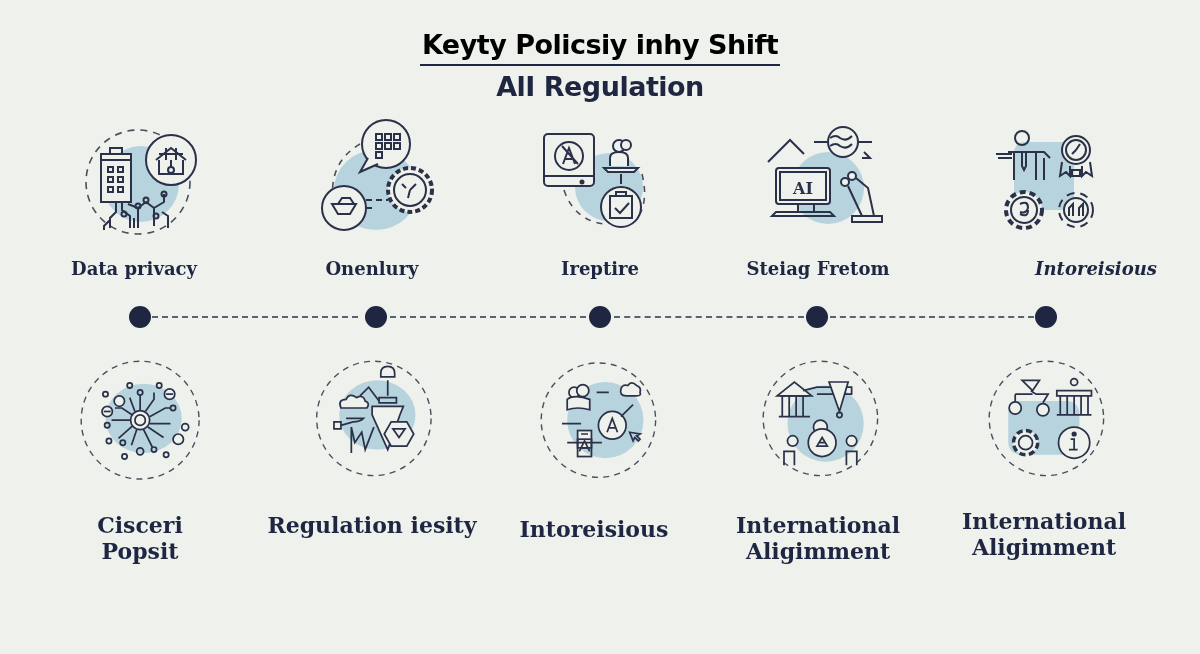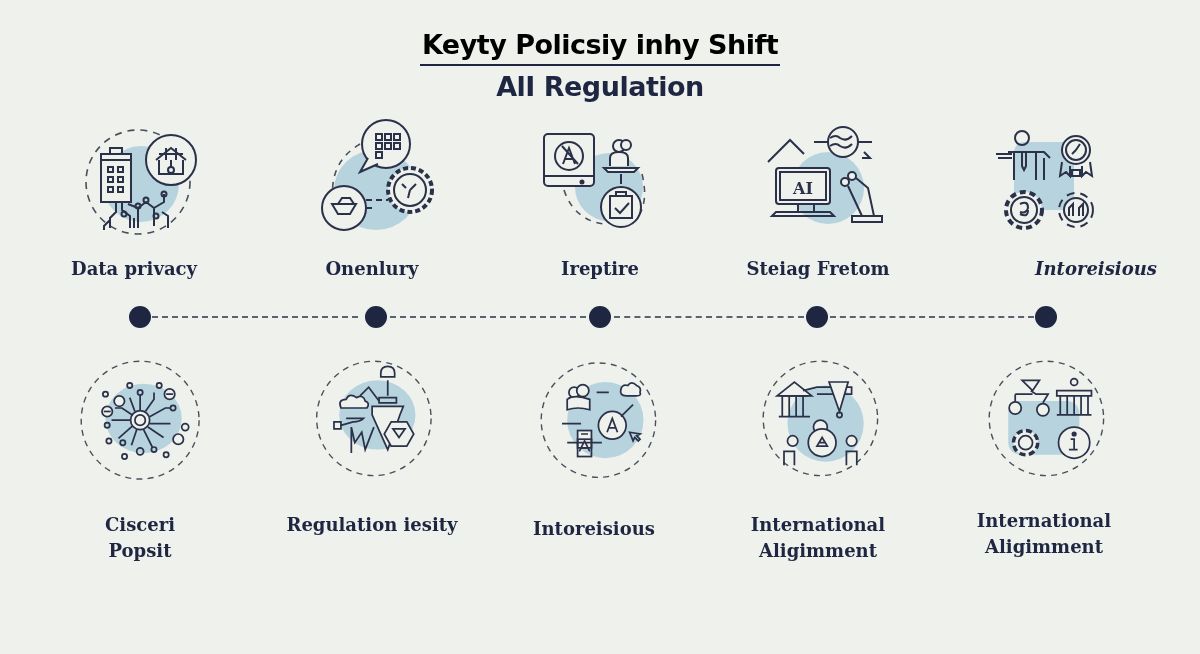--- a/index.html
+++ b/index.html
@@ -26,21 +26,21 @@
     color:#1e2642; margin-top:4px; line-height:34px;
   }
   .icon-box { position:absolute; width:150px; height:130px; }
   .icon-box svg { width:100%; height:100%; }
   .top-label {
     position:absolute; width:220px; text-align:center;
     font-weight:bold; font-size:18px; top:258px; color:#1e2642;
   }
   .bot-label {
     position:absolute; width:220px; text-align:center;
-    font-weight:bold; font-size:18px; line-height:26px; color:#1e2642;
+    font-weight:bold; font-size:22px; line-height:26px; color:#1e2642;
   }
   .timeline { position:absolute; left:0; top:305px; width:1200px; height:24px; }
   .dot {
     position:absolute; width:22px; height:22px; border-radius:50%;
     background:#1e2642; top:1px;
   }
   .dash {
     position:absolute; top:11px; height:0;
     border-top:2px dashed #5b6072;
   }

